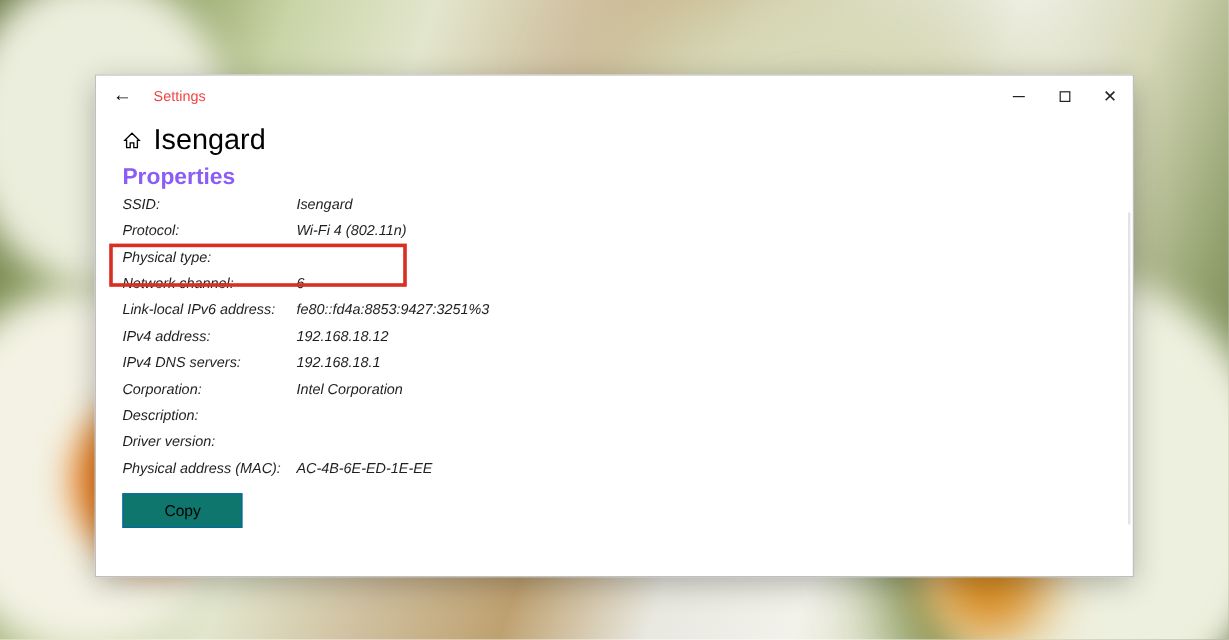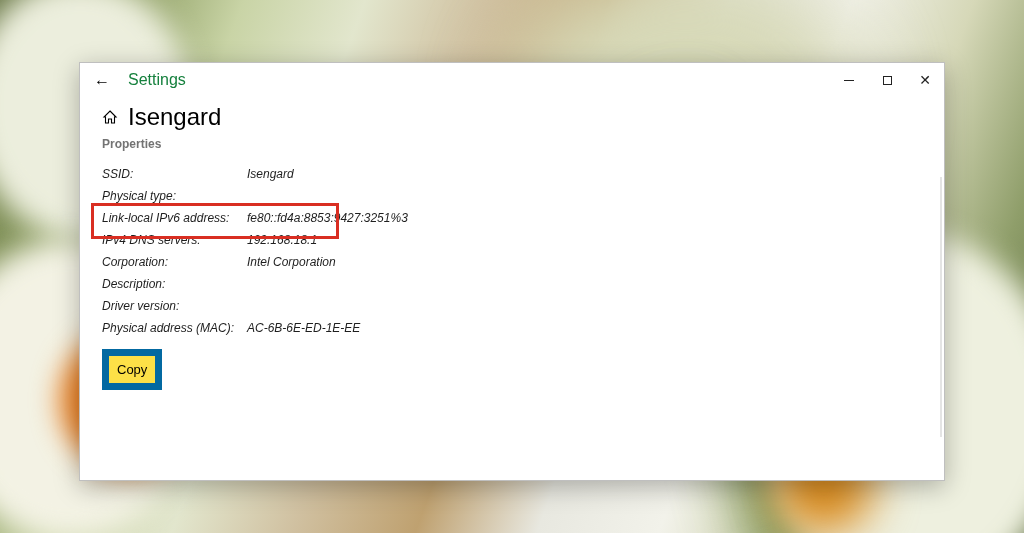--- a/index.html
+++ b/index.html
@@ -38,53 +38,53 @@
     display:flex; flex-direction:column;
   }
   .chrome-bar {
     height:34px;
     display:flex; align-items:center;
     position:relative;
     flex:0 0 auto;
   }
   .title-group { display:flex; align-items:center; gap:18px; padding-left:14px; }
   .back-arrow { font-size:16px; line-height:1; color:#000; cursor:pointer; }
-  .app-name { font-size:16px; color:#15803d; }
+  .app-name { font-size:12px; color:#ef4444; }
   .win-controls { position:absolute; right:0; top:0; height:100%; display:flex; }
   .win-btn {
     width:38px; height:100%;
     display:flex; align-items:center; justify-content:center;
     font-size:12px; color:#222; cursor:pointer;
   }
   .win-btn .sq { width:9px; height:9px; border:1px solid #222; }
   .win-btn .mn { width:10px; height:1px; background:#222; }
   .win-btn .cx { font-size:14px; line-height:1; }
 
   .content {
     flex:1 1 auto;
     padding: 6px 22px 10px 22px;
     overflow:hidden;
     position:relative;
   }
   .page-header { display:flex; align-items:center; gap:10px; }
   .home-icon { width:16px; height:16px; display:inline-block; }
   .network-name { font-size:24px; font-weight:300; color:#000; }
-  .section-title { font-size:12px; font-weight:600; margin-top:6px; margin-bottom:12px; color:#737373; }
+  .section-title { font-size:19px; font-weight:600; margin-top:6px; color:#8b5cf6; }
 
   .prop-table { font-size:12px; color:#1f1f1f;font-style:italic; }
   .prop-row { display:flex; height:22px; align-items:center; }
   .prop-label  { width:145px; flex:0 0 145px; }
   .prop-value  { flex:1 1 auto; }
 
   .copy-btn {
     display:inline-block;
     margin-top:10px;
-    background:#fde047;
-    border:7px solid #0369a1;
-    padding:6px 8px;
+    background:#0f766e;
+    border:1px solid #0369a1;
+    padding:6px 34px;
     font-size:13px;
     color:#000;
     cursor:pointer;
   }
 
   
   .annotation-box {
     position:absolute;
     border:3px solid #d92e22;
     background:transparent;
@@ -140,44 +140,56 @@
     </div>
 
     <div class="section-title">Properties</div>
 
     <div class="prop-table" id="prop-table">
 
     <div class="prop-row" id="prop-row-0">
           <div class="prop-label">SSID:</div>
           <div class="prop-value">Isengard</div>
         </div>
+        <div class="prop-row" id="prop-row-1">
+          <div class="prop-label">Protocol:</div>
+          <div class="prop-value">Wi-Fi 4 (802.11n)</div>
+        </div>
         <div class="prop-row" id="prop-row-2">
           <div class="prop-label">Physical type:</div>
+        </div>
+        <div class="prop-row" id="prop-row-4">
+          <div class="prop-label">Network channel:</div>
+          <div class="prop-value">6</div>
         </div>
         <div class="prop-row" id="prop-row-5">
           <div class="prop-label">Link-local IPv6 address:</div>
           <div class="prop-value">fe80::fd4a:8853:9427:3251%3</div>
+        </div>
+        <div class="prop-row" id="prop-row-6">
+          <div class="prop-label">IPv4 address:</div>
+          <div class="prop-value">192.168.18.12</div>
         </div>
         <div class="prop-row" id="prop-row-7">
           <div class="prop-label">IPv4 DNS servers:</div>
           <div class="prop-value">192.168.18.1</div>
         </div>
         <div class="prop-row" id="prop-row-8">
           <div class="prop-label">Corporation:</div>
           <div class="prop-value">Intel Corporation</div>
         </div>
         <div class="prop-row" id="prop-row-9">
           <div class="prop-label">Description:</div>
         </div>
         <div class="prop-row" id="prop-row-10">
           <div class="prop-label">Driver version:</div>
         </div>
         <div class="prop-row" id="prop-row-11">
           <div class="prop-label">Physical address (MAC):</div>
-          <div class="prop-value">AC-6B-6E-ED-1E-EE</div>
+          <div class="prop-value">AC-4B-6E-ED-1E-EE</div>
         </div>
       </div>
 
     <div class="copy-btn">Copy</div>
 
     <div class="scroll-hint"></div>
   </div>
 </div>
 
 <div class="annotation-box" id="redbox" style="left: 91px; top: 203px; width: 248px; height: 36px;"></div>

